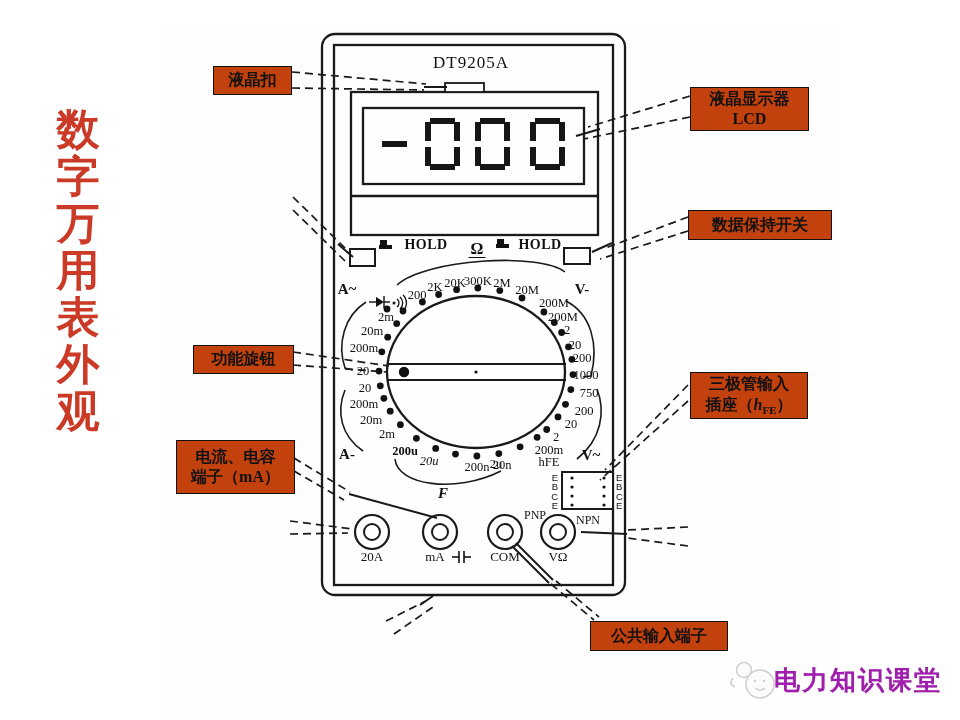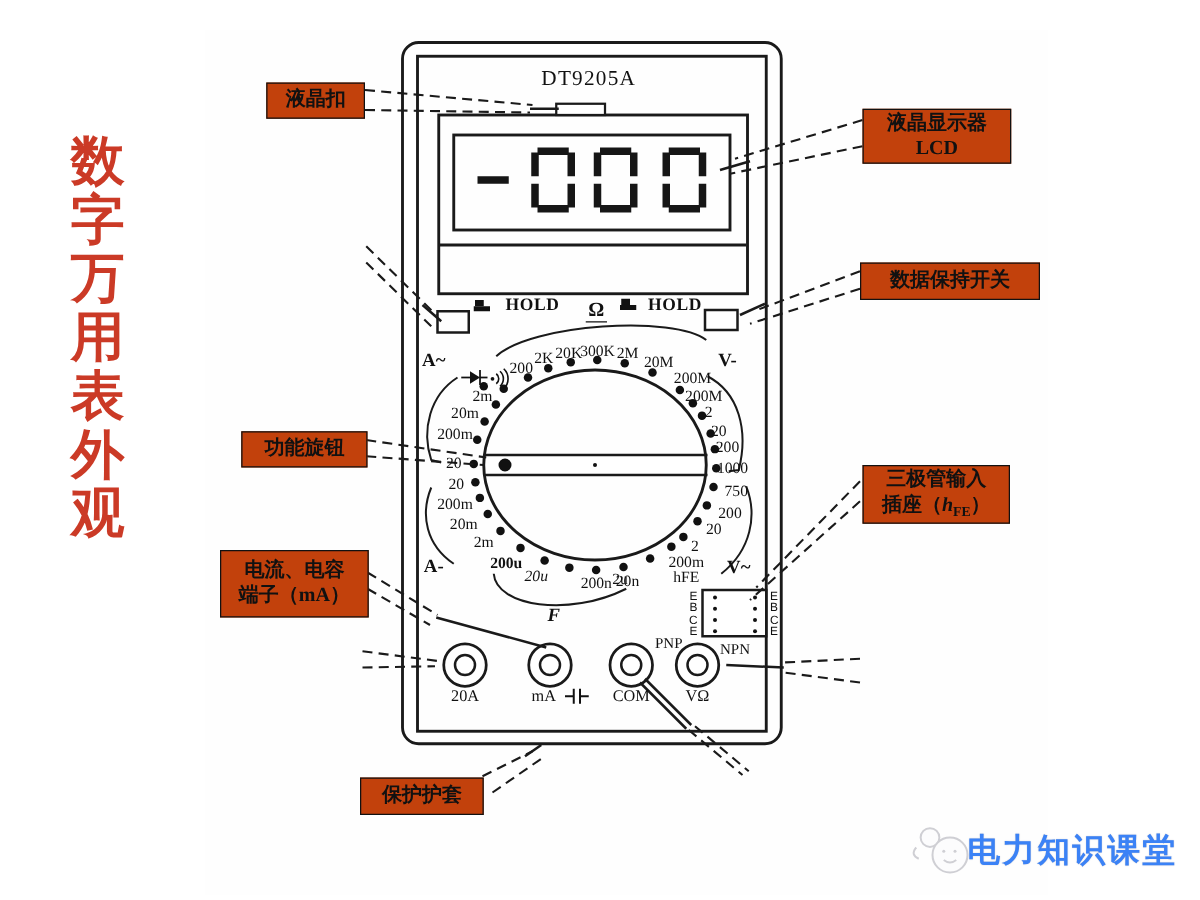--- a/index.html
+++ b/index.html
@@ -38,21 +38,21 @@
   .digit .bl{left:0;bottom:4px;width:6px;height:19px}
   .digit .tr{right:0;top:4px;width:6px;height:19px}
   .digit .br{right:0;bottom:4px;width:6px;height:19px}
   .minusseg{position:absolute;width:25px;height:6px;background:#161616;top:33px}
   .tlabel{position:absolute;transform:translateX(-50%);font:13px "Liberation Serif",serif;
     top:549px;white-space:nowrap;z-index:3;display:flex;align-items:center;gap:5px}
   .pinL{position:absolute;width:16px;text-align:right;font:9.5px "Liberation Sans",sans-serif;line-height:9.3px;z-index:3}
   .pinR{position:absolute;width:16px;text-align:left;font:9.5px "Liberation Sans",sans-serif;line-height:9.3px;z-index:3}
   .pnp{position:absolute;transform:translate(-50%,-50%);font:12px "Liberation Serif",serif;z-index:3}
   #watermark{position:absolute;left:728px;top:655px;width:230px;height:50px;display:flex;align-items:center;z-index:6}
-  #wm-text{font:700 26px "Liberation Sans",sans-serif;color:#3b82f6;letter-spacing:2px;
+  #wm-text{font:700 26px "Liberation Sans",sans-serif;color:#a21caf;letter-spacing:2px;
     text-shadow:0 0 1px #bdbdc6}
 </style>
 </head>
 <body>
 
 <div id="stage">
   <div id="panel"></div>
 
   <div id="side-title">
       <span>数</span>
@@ -337,21 +337,21 @@
     <span>液晶显示器</span>
     <span>LCD</span>
     </div>
   <div class="co" style="left:688px;top:210px;width:142px;height:28px">
     <span>数据保持开关</span>
     </div>
   <div class="co" style="left:690px;top:372px;width:116px;height:45px">
     <span>三极管输入</span>
     <span><span>插座（</span><i>h</i><sub>FE</sub><span>）</span></span>
     </div>
-  <div class="co" style="left:288px;top:622px;width:97px;height:28px">
-    <span>保护护套</span>
+  <div class="co" style="left:590px;top:621px;width:136px;height:28px">
+    <span>公共输入端子</span>
     </div>
 
   <div id="watermark">
     <span style="width:46px"></span>
     <span id="wm-text">电力知识课堂</span>
   </div>
 </div>
 
 </body></html>

